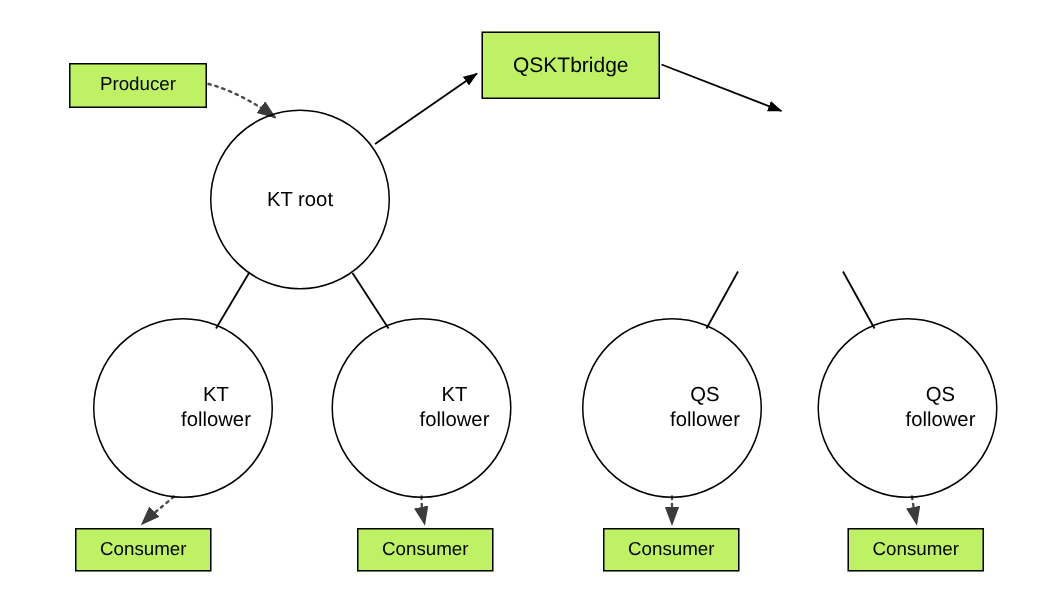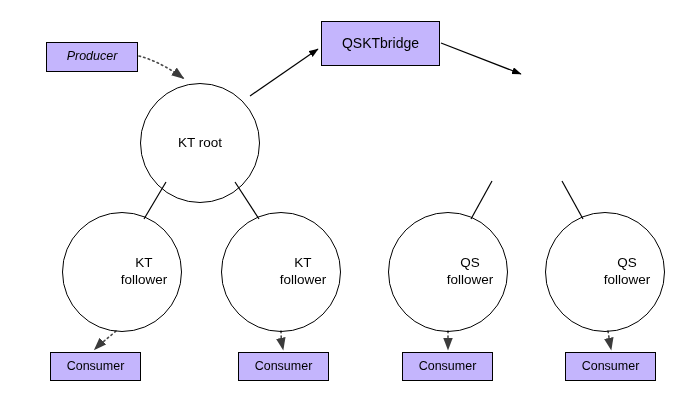--- a/index.html
+++ b/index.html
@@ -19,21 +19,21 @@
     position: absolute;
     top: 0;
     left: 0;
     width: 693px;
     height: 404px;
   }
   .node-box {
     position: absolute;
     box-sizing: border-box;
     border: 1px solid #000000;
-    background: #c4b5fd;
+    background: #bef264;
     display: flex;
     align-items: center;
     justify-content: center;
     color: #000000;
     font-size: 12.5px;
     line-height: 1.1;
     white-space: nowrap;
   }
   .node-circle {
     position: absolute;
@@ -88,29 +88,29 @@
 
     <path d="M116,331 C108,338 100,344 95,349" fill="none" stroke="#4a4a4a" stroke-width="1.6" stroke-dasharray="1.6 3.2" stroke-linecap="round" marker-end="url(#arrow-dot)"></path>
 
     <path d="M281,331 C281,338 282,344 283,349" fill="none" stroke="#4a4a4a" stroke-width="1.6" stroke-dasharray="1.6 3.2" stroke-linecap="round" marker-end="url(#arrow-dot)"></path>
 
     <path d="M448,331 C448,338 448,344 448,349" fill="none" stroke="#4a4a4a" stroke-width="1.6" stroke-dasharray="1.6 3.2" stroke-linecap="round" marker-end="url(#arrow-dot)"></path>
 
     <path d="M608,331 C609,338 610,344 611,349" fill="none" stroke="#4a4a4a" stroke-width="1.6" stroke-dasharray="1.6 3.2" stroke-linecap="round" marker-end="url(#arrow-dot)"></path>
   </svg>
 
-  <div class="node-box" style="left:46px; top:42px; width:92px; height:30px;font-style:italic;">
+  <div class="node-box" style="left:46px; top:42px; width:92px; height:30px;">
     <span>Producer</span>
   </div>
 
   <div class="node-box bridge-box" style="left:321px; top:21px; width:119px; height:45px;">
     <span>QSKTbridge</span>
   </div>
 
-  <div class="node-circle" style="left:140px; top:83px; width:120px; height:120px;">
+  <div class="node-circle" style="left:140px; top:73px; width:120px; height:120px;">
     <span>KT root</span>
   </div>
 
 
   <div class="node-circle" style="left:62px; top:212px; width:120px; height:120px;">
     <span>
       <span class="label-line">KT</span>
       <span class="label-line">follower</span>
     </span>
   </div>

